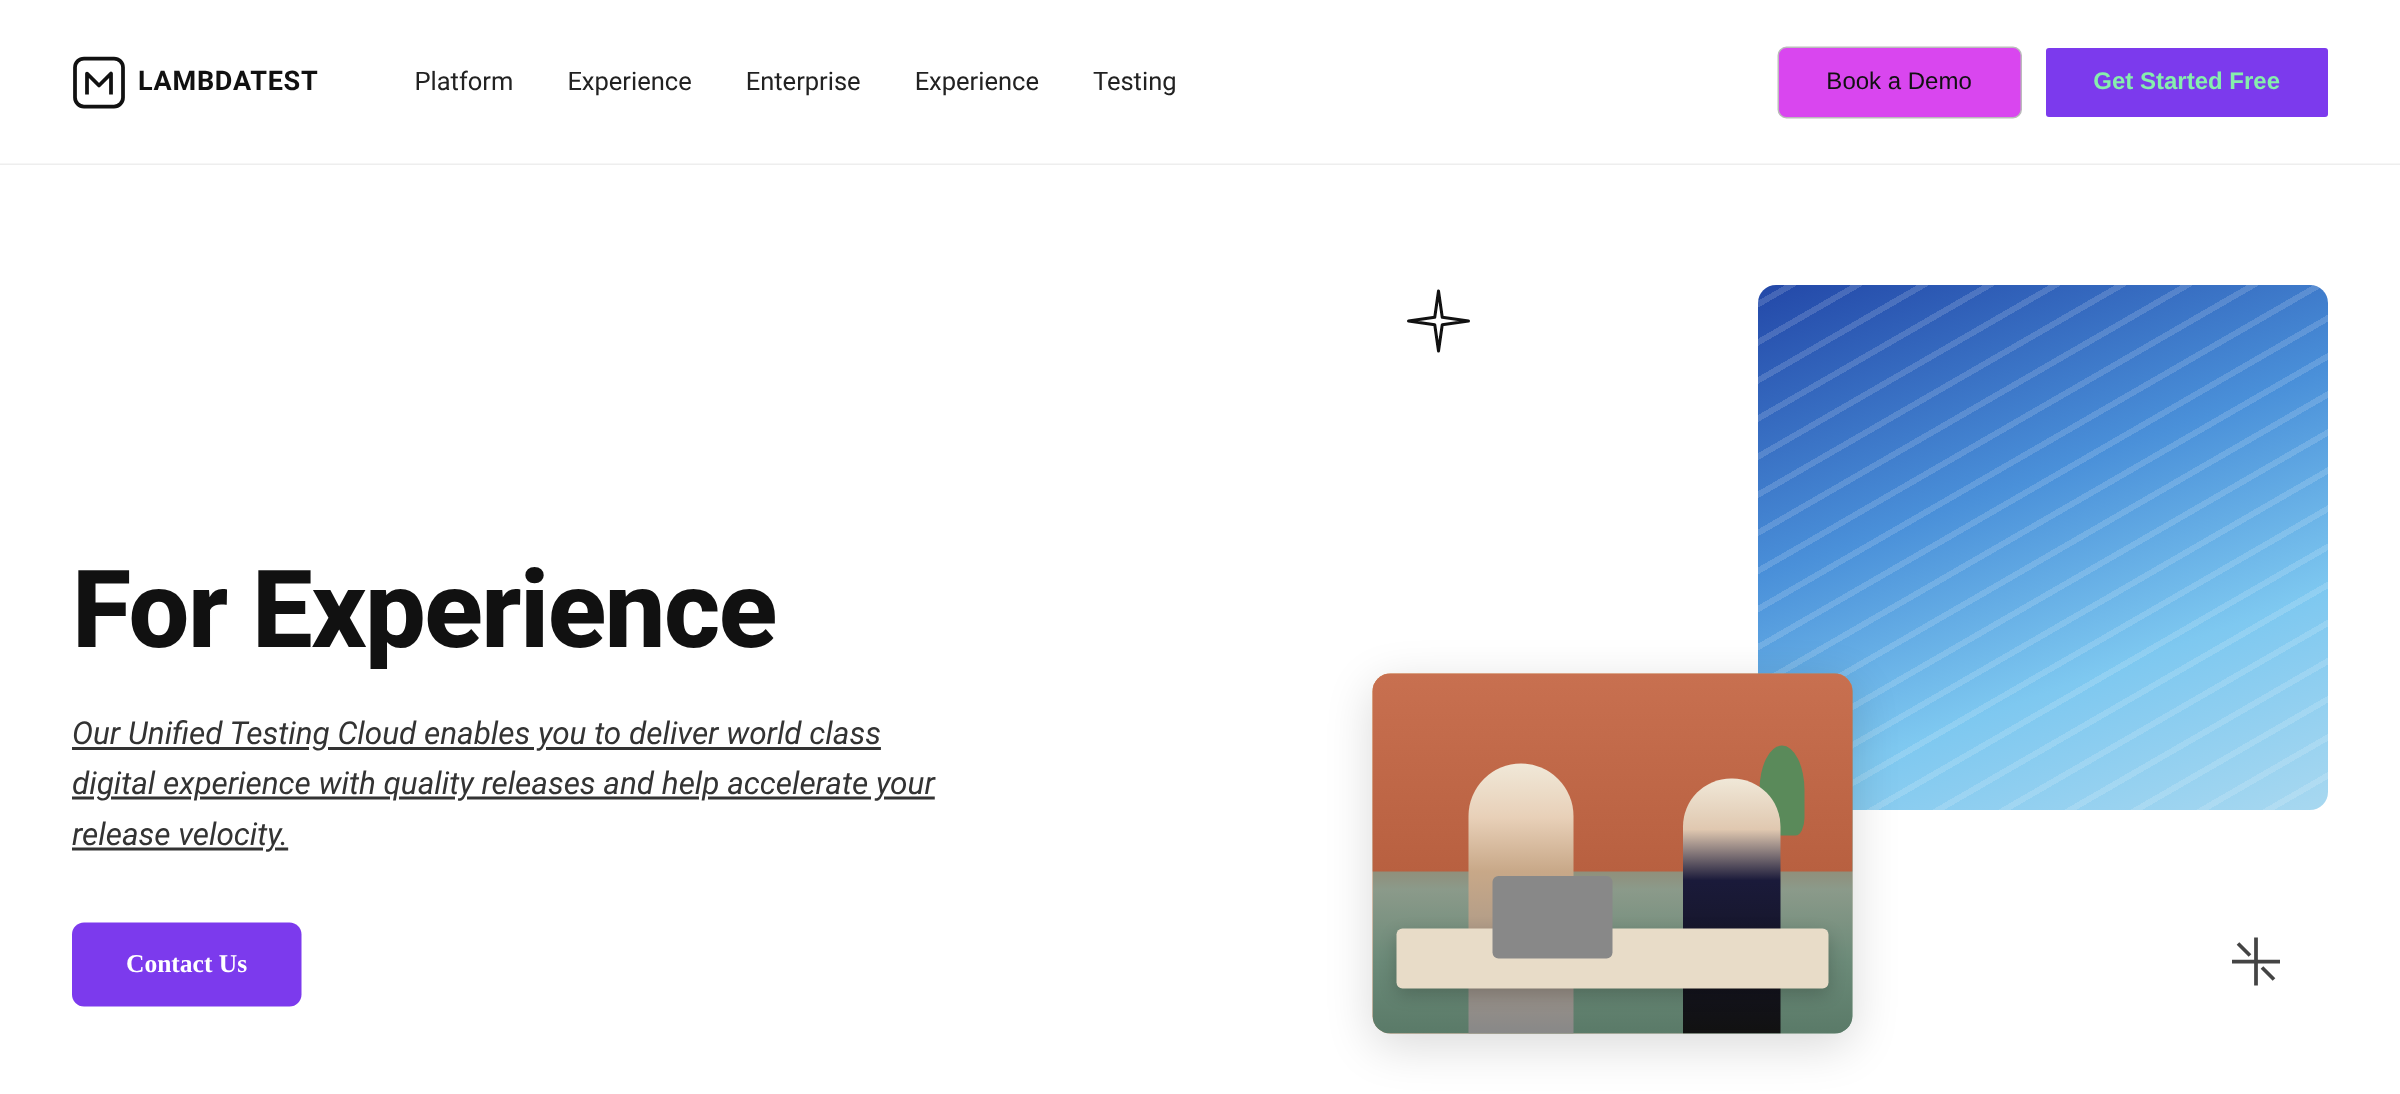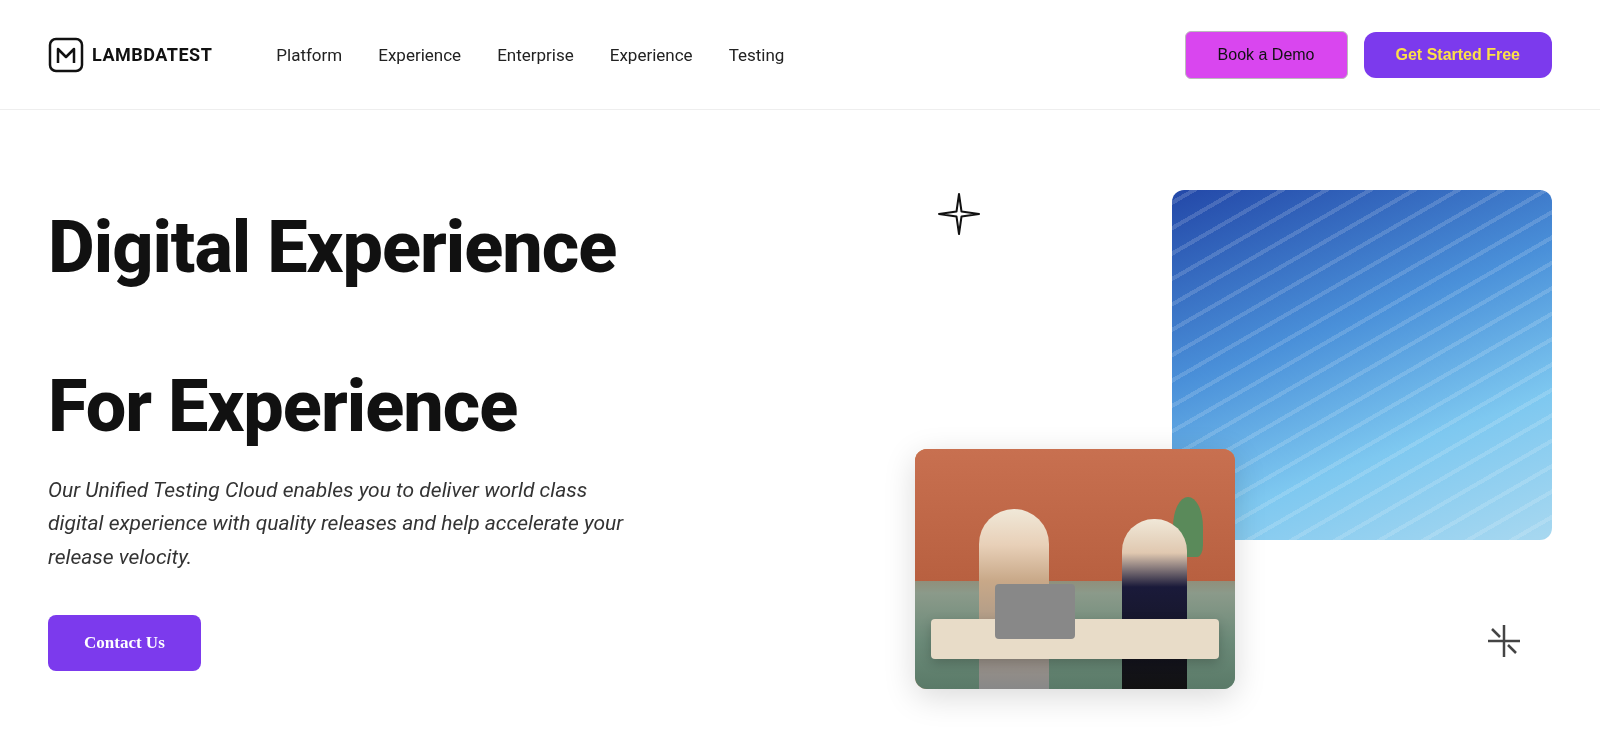--- a/index.html
+++ b/index.html
@@ -63,23 +63,23 @@
       background: #d946ef;
       color: #111;
       font-size: 16px;
       border-radius: 6px;
       cursor: pointer;
       font-weight: 500;
     }
     .btn-start {
       padding: 14px 32px;
       background: #7c3aed;
-      color: #fde047;
+      color: #86efac;
       font-size: 16px;
-      border-radius: 12px;
+      border-radius: 2px;
       cursor: pointer;
       border: none;
       font-weight: 600;
     }
 
     
     .hero {
       display: flex;
       align-items: center;
       padding: 60px 48px 40px 48px;
@@ -100,20 +100,21 @@
       margin-bottom: 28px;
       letter-spacing: -1px;
     }
     .hero-subtitle {
       font-size: 21px;
       color: #333;
       line-height: 1.6;
       font-style: italic;
       max-width: 580px;
       margin-bottom: 40px;
+      text-decoration: underline;
     }
     .btn-contact {
       padding: 18px 36px;
       background: #7c3aed;
       color: #fff;
       font-size: 17px;
       border-radius: 8px;
       cursor: pointer;
       border: none;
       font-weight: 600;
@@ -270,21 +271,21 @@
 
   <div class="nav-actions">
     <button class="btn-demo">Book a Demo</button>
     <button class="btn-start">Get Started Free</button>
   </div>
 </nav>
 
 <section class="hero">
   <div class="hero-content">
     <h1 class="hero-title">
-      <span>Digital Experience</span><br>
+      <br>
       <br>
       <span>For Experience</span>
     </h1>
     <p class="hero-subtitle">Our Unified Testing Cloud enables you to deliver world class digital experience with quality releases and help accelerate your release velocity.</p>
     <button class="btn-contact">Contact Us</button>
   </div>
 
   <div class="hero-visual">
 
     <svg class="sparkle-main" viewBox="0 0 48 48">

